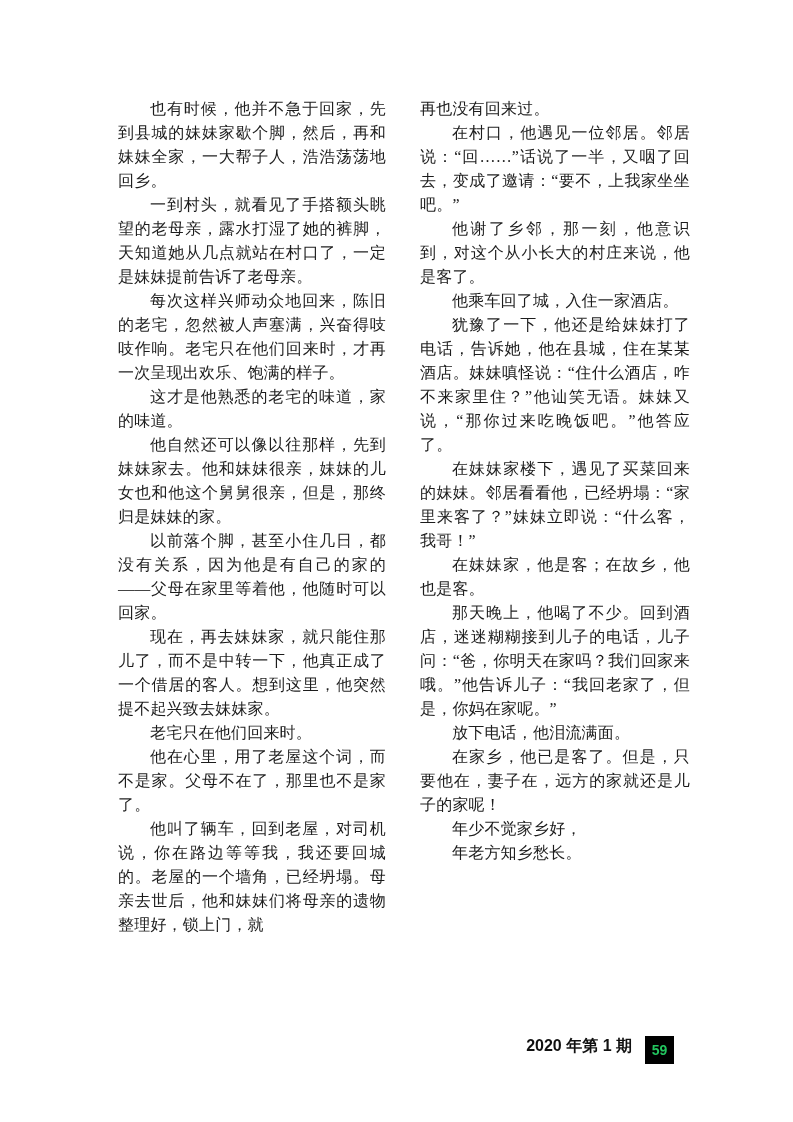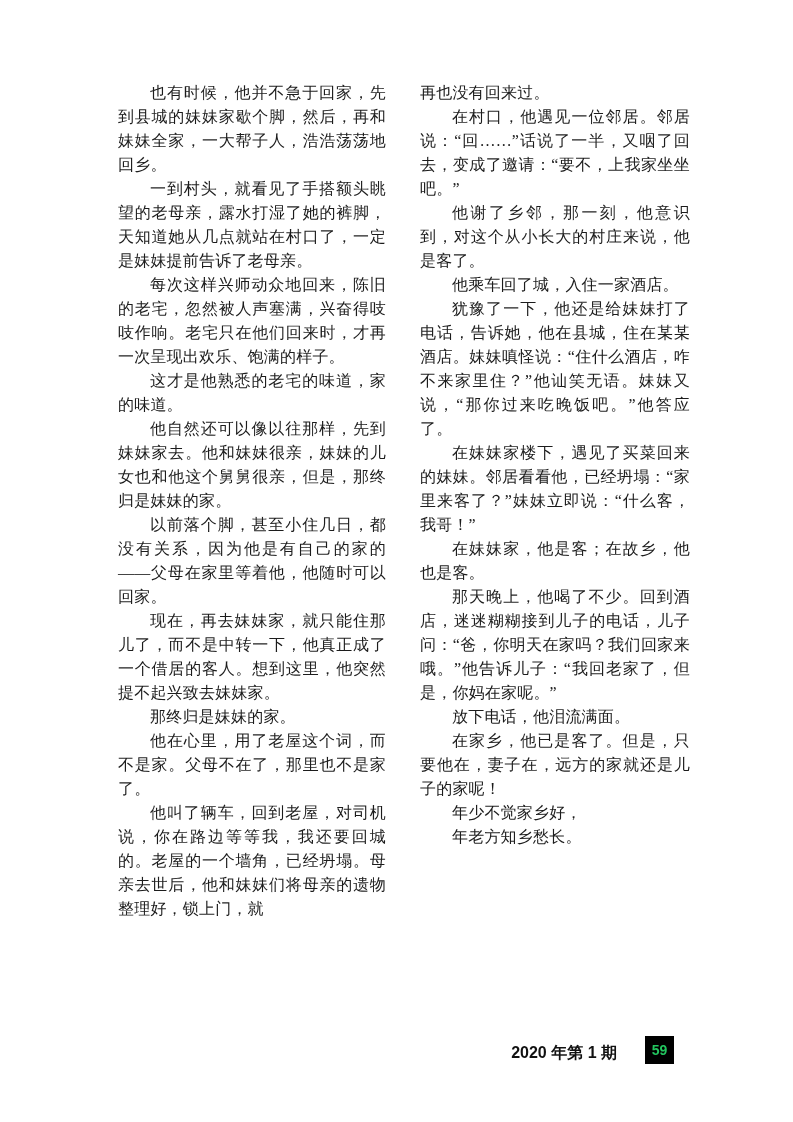--- a/index.html
+++ b/index.html
@@ -12,43 +12,43 @@
     overflow: hidden;
     font-family: "Liberation Serif", "DejaVu Serif", serif;
   }
   .page {
     position: absolute;
     inset: 0;
     background: #ffffff;
   }
   .text-column {
     position: absolute;
-    top: 81px;
+    top: 97px;
   }
   .col-left  { left: 118px; width: 268px; }
   .col-right { left: 420px; width: 270px; }
   .text-column p {
     margin: 0;
     font-size: 16px;
     line-height: 24px;
     color: #1c1c1c;
     text-align: justify;
     text-justify: inter-ideograph;
     letter-spacing: 0.2px;
   }
   .text-column p.indent { text-indent: 2em; }
   .footer {
     position: absolute;
     left: 0;
     top: 1036px;
     width: 674px;
     display: flex;
     justify-content: flex-end;
-    align-items: flex-end;
-    gap: 28px;
+    align-items: flex-start;
+    gap: 13px;
   }
   .issue-label {
     font-family: "Liberation Sans", "DejaVu Sans", sans-serif;
     font-size: 16px;
     font-weight: 600;
     color: #111111;
     white-space: nowrap;
   }
   .page-badge {
     width: 29px;
@@ -69,21 +69,21 @@
 <div class="page">
 
   <div class="text-column col-left">
     <p class="indent">也有时候，他并不急于回家，先到县城的妹妹家歇个脚，然后，再和妹妹全家，一大帮子人，浩浩荡荡地回乡。</p>
     <p class="indent">一到村头，就看见了手搭额头眺望的老母亲，露水打湿了她的裤脚，天知道她从几点就站在村口了，一定是妹妹提前告诉了老母亲。</p>
     <p class="indent">每次这样兴师动众地回来，陈旧的老宅，忽然被人声塞满，兴奋得吱吱作响。老宅只在他们回来时，才再一次呈现出欢乐、饱满的样子。</p>
     <p class="indent">这才是他熟悉的老宅的味道，家的味道。</p>
     <p class="indent">他自然还可以像以往那样，先到妹妹家去。他和妹妹很亲，妹妹的儿女也和他这个舅舅很亲，但是，那终归是妹妹的家。</p>
     <p class="indent">以前落个脚，甚至小住几日，都没有关系，因为他是有自己的家的——父母在家里等着他，他随时可以回家。</p>
     <p class="indent">现在，再去妹妹家，就只能住那儿了，而不是中转一下，他真正成了一个借居的客人。想到这里，他突然提不起兴致去妹妹家。</p>
-    <p class="indent">那终归是妹妹的家。</p>
+    <p class="indent">老宅只在他们回来时。</p>
     <p class="indent">他在心里，用了老屋这个词，而不是家。父母不在了，那里也不是家了。</p>
     <p class="indent">他叫了辆车，回到老屋，对司机说，你在路边等等我，我还要回城的。老屋的一个墙角，已经坍塌。母亲去世后，他和妹妹们将母亲的遗物整理好，锁上门，就</p>
   </div>
 
   <div class="text-column col-right">
     <p>再也没有回来过。</p>
     <p class="indent">在村口，他遇见一位邻居。邻居说：“回……”话说了一半，又咽了回去，变成了邀请：“要不，上我家坐坐吧。”</p>
     <p class="indent">他谢了乡邻，那一刻，他意识到，对这个从小长大的村庄来说，他是客了。</p>
     <p class="indent">他乘车回了城，入住一家酒店。</p>
     <p class="indent">犹豫了一下，他还是给妹妹打了电话，告诉她，他在县城，住在某某酒店。妹妹嗔怪说：“住什么酒店，咋不来家里住？”他讪笑无语。妹妹又说，“那你过来吃晚饭吧。”他答应了。</p>

